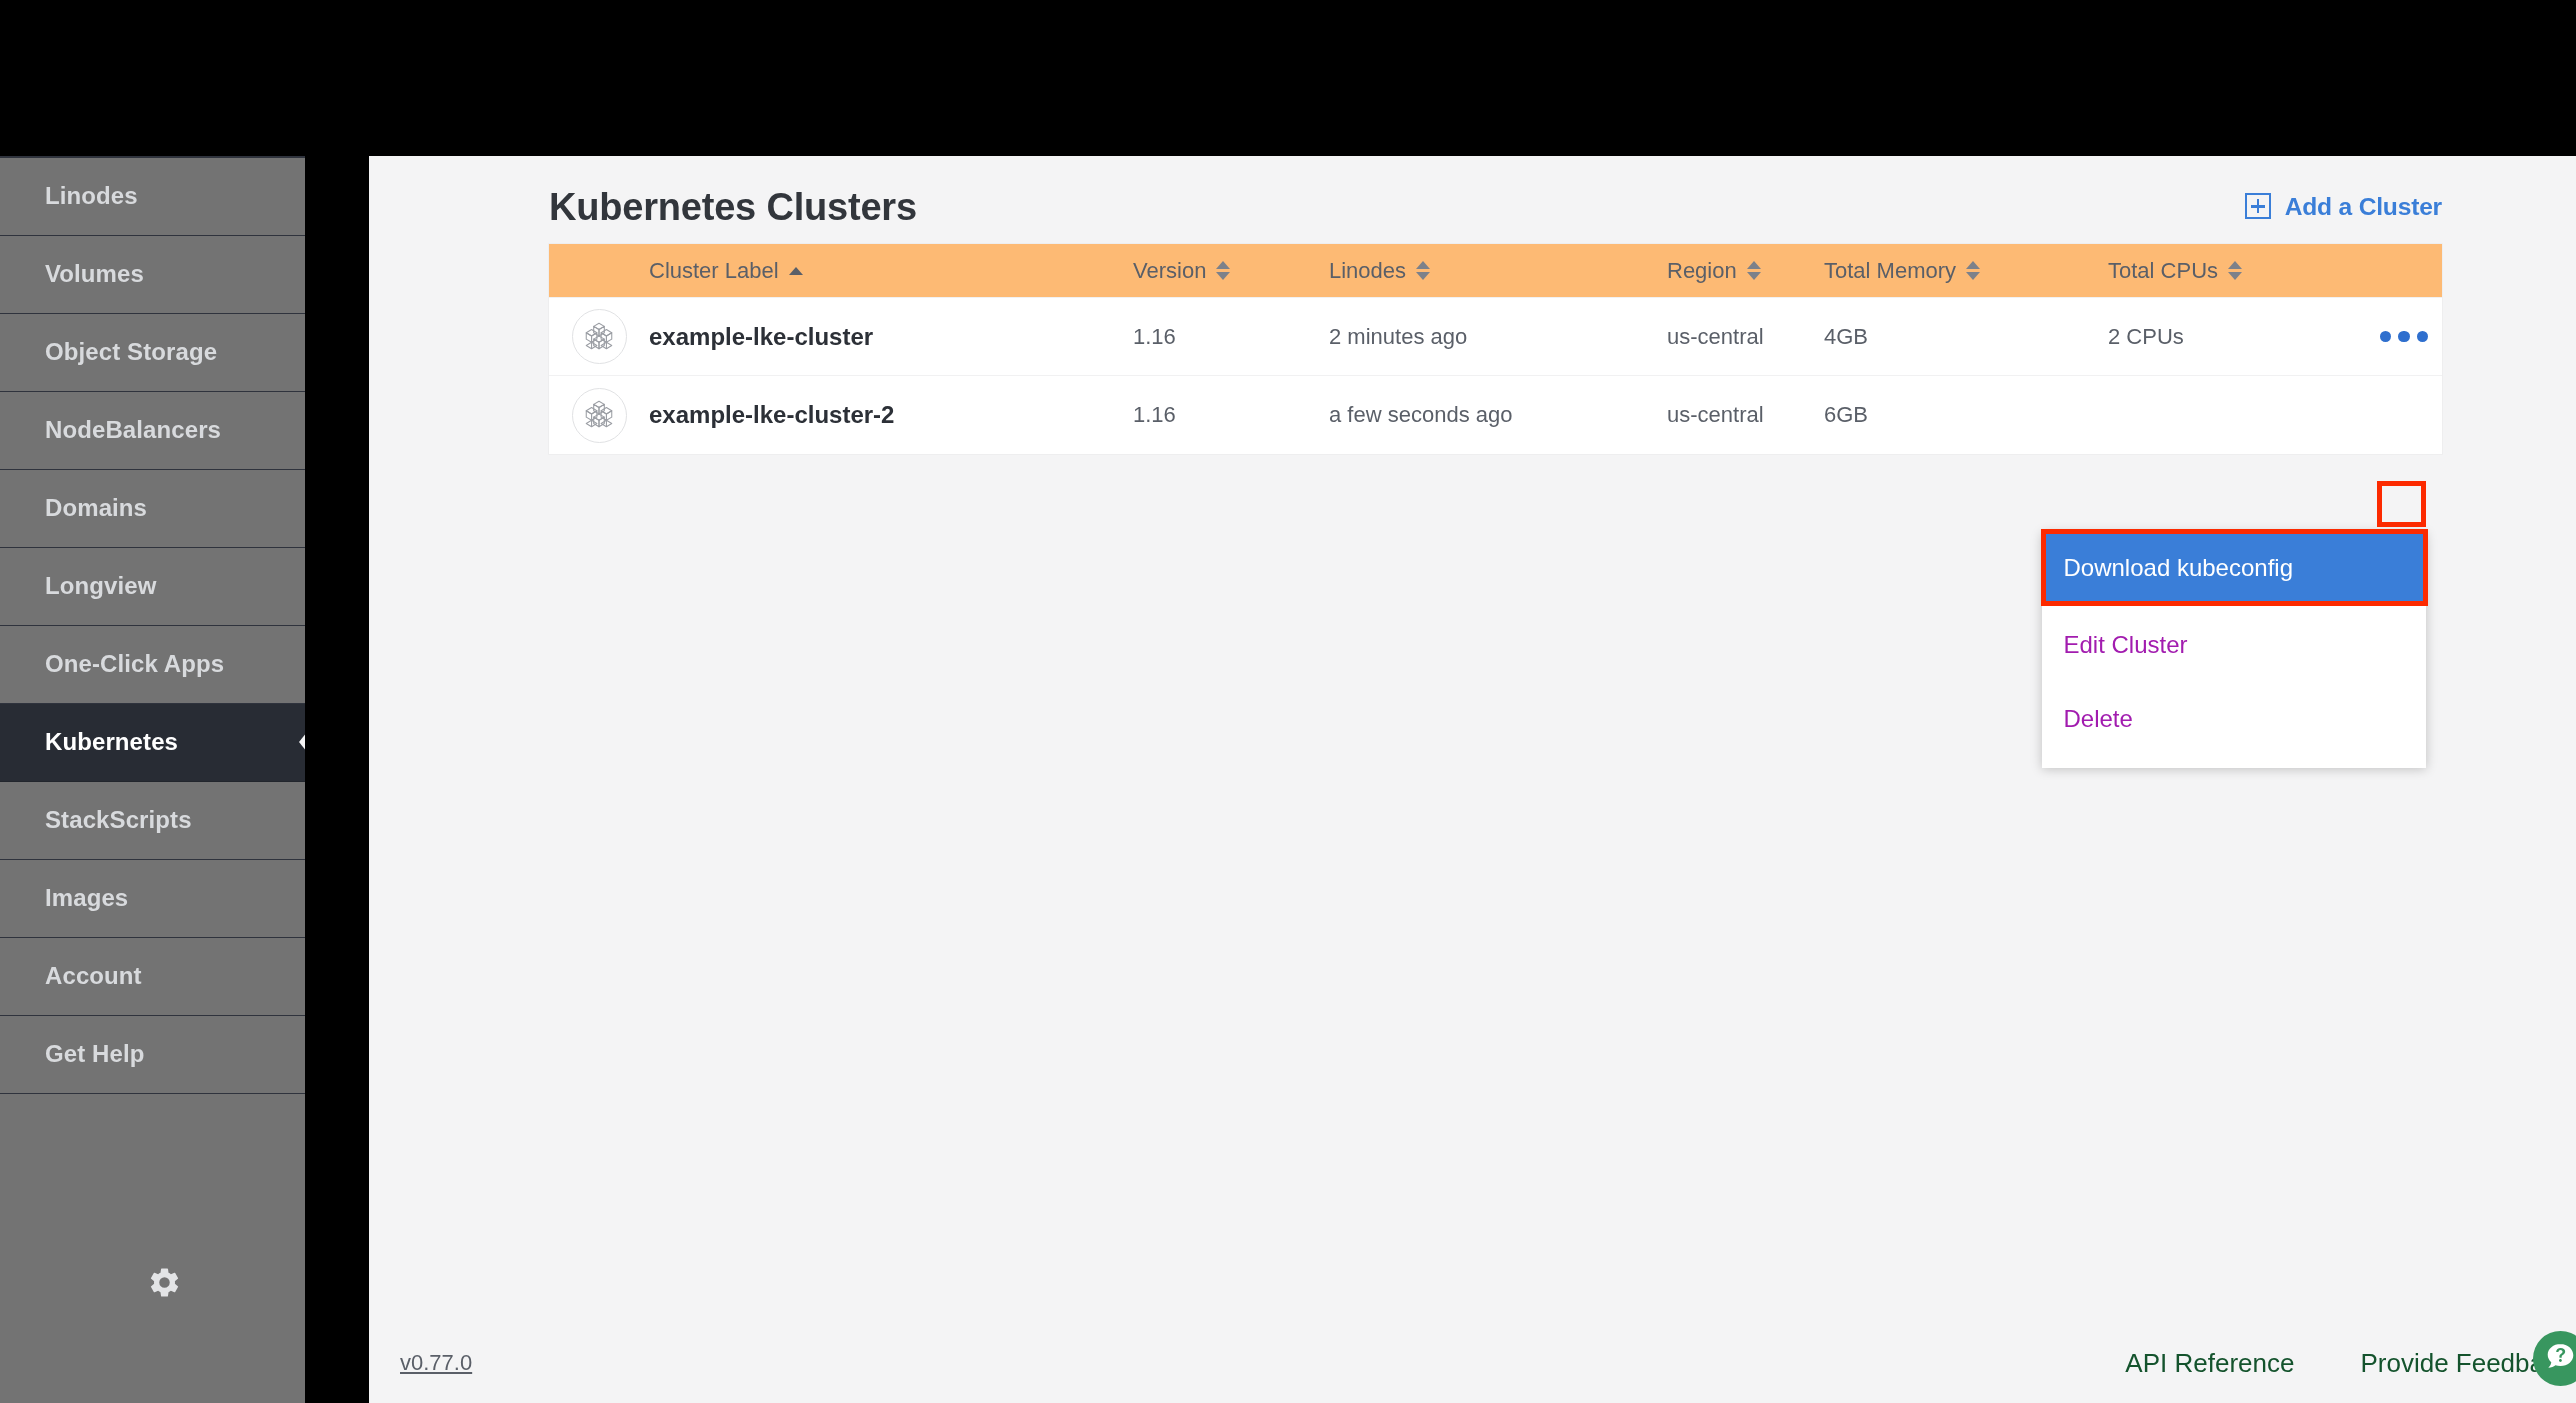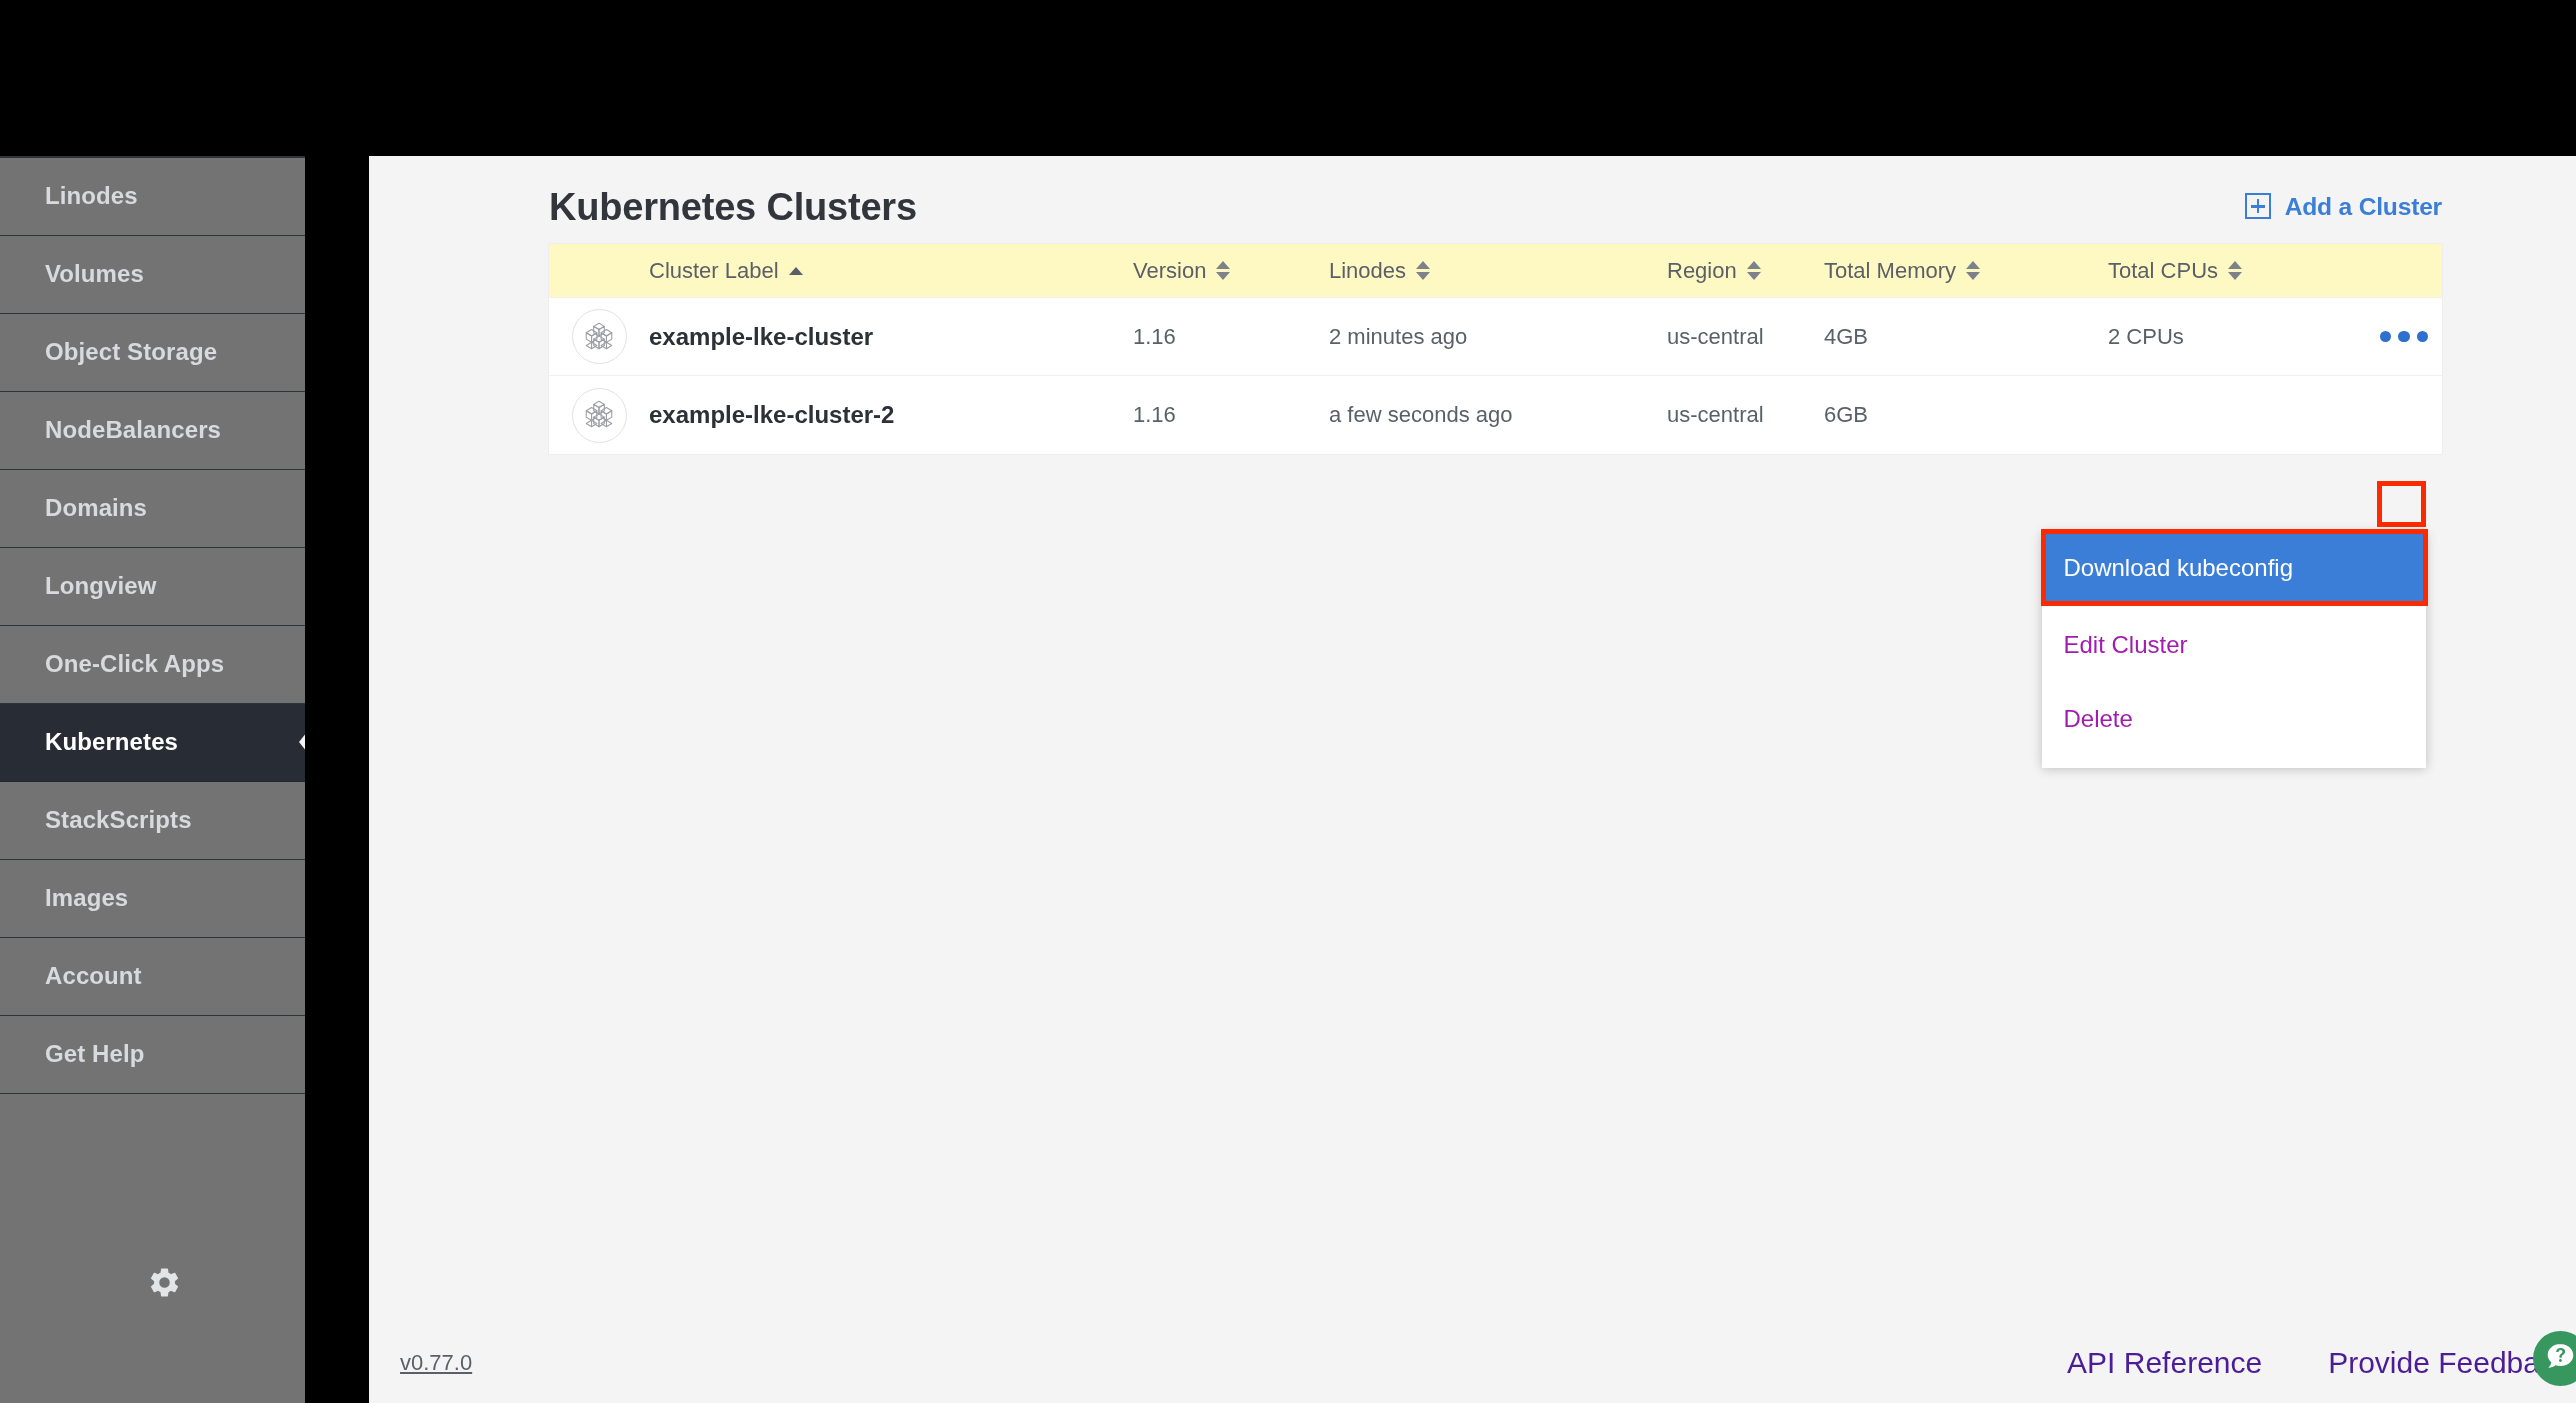--- a/index.html
+++ b/index.html
@@ -107,21 +107,21 @@
   
   .table-wrap {
     position: absolute; left: 180px; top: 88px;
     width: 1893px;
     background: #ffffff;
     box-shadow: 0 0 0 0.8px rgba(0,0,0,0.03);
   }
   .thead {
     display: flex; align-items: center;
     height: 54px;
-    background: #fef9c3;
+    background: #fdba74;
     border-bottom: 1.5px solid #f1f1f2;
   }
   .trow {
     display: flex; align-items: center;
     height: 78px;
     background: #ffffff;
     border-bottom: 1.5px solid #f1f1f2;
   }
   .trow:last-child { border-bottom: none; }
 
@@ -209,21 +209,21 @@
   .footer {
     position: absolute; left: 0; bottom: 0;
     width: 2247px; height: 80px;
     display: flex; align-items: center;
     padding: 0 46px 0 31px;
   }
   .footer-left { font-size: 22px; color: #5a5f68; text-decoration: underline; }
   .footer-right {
     margin-left: auto; display: flex; align-items: center; gap: 66px;
   }
-  .footer-link { font-size: 30px; color: #4c1d95; cursor: pointer; white-space: nowrap; }
+  .footer-link { font-size: 26px; color: #14532d; cursor: pointer; white-space: nowrap; }
   .help-fab {
     position: absolute; right: 28px; bottom: 17px;
     width: 55px; height: 55px; border-radius: 50%;
     background: #38965f;
     display: flex; align-items: center; justify-content: center;
     cursor: pointer;
     z-index: 50;
   }
 </style>
 </head>

